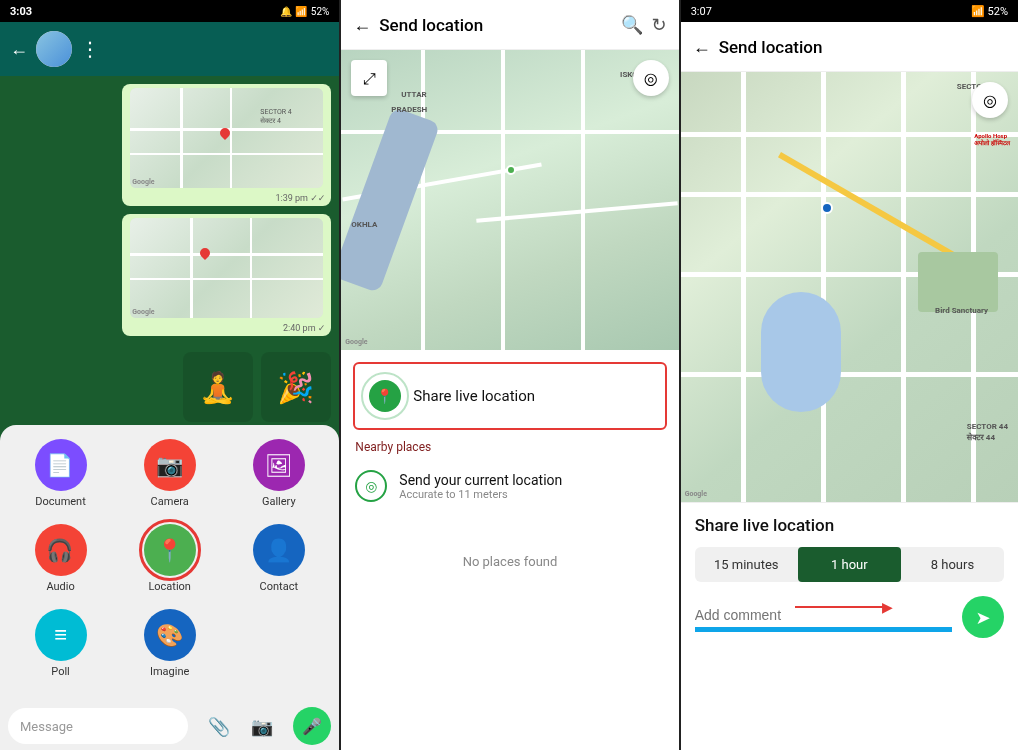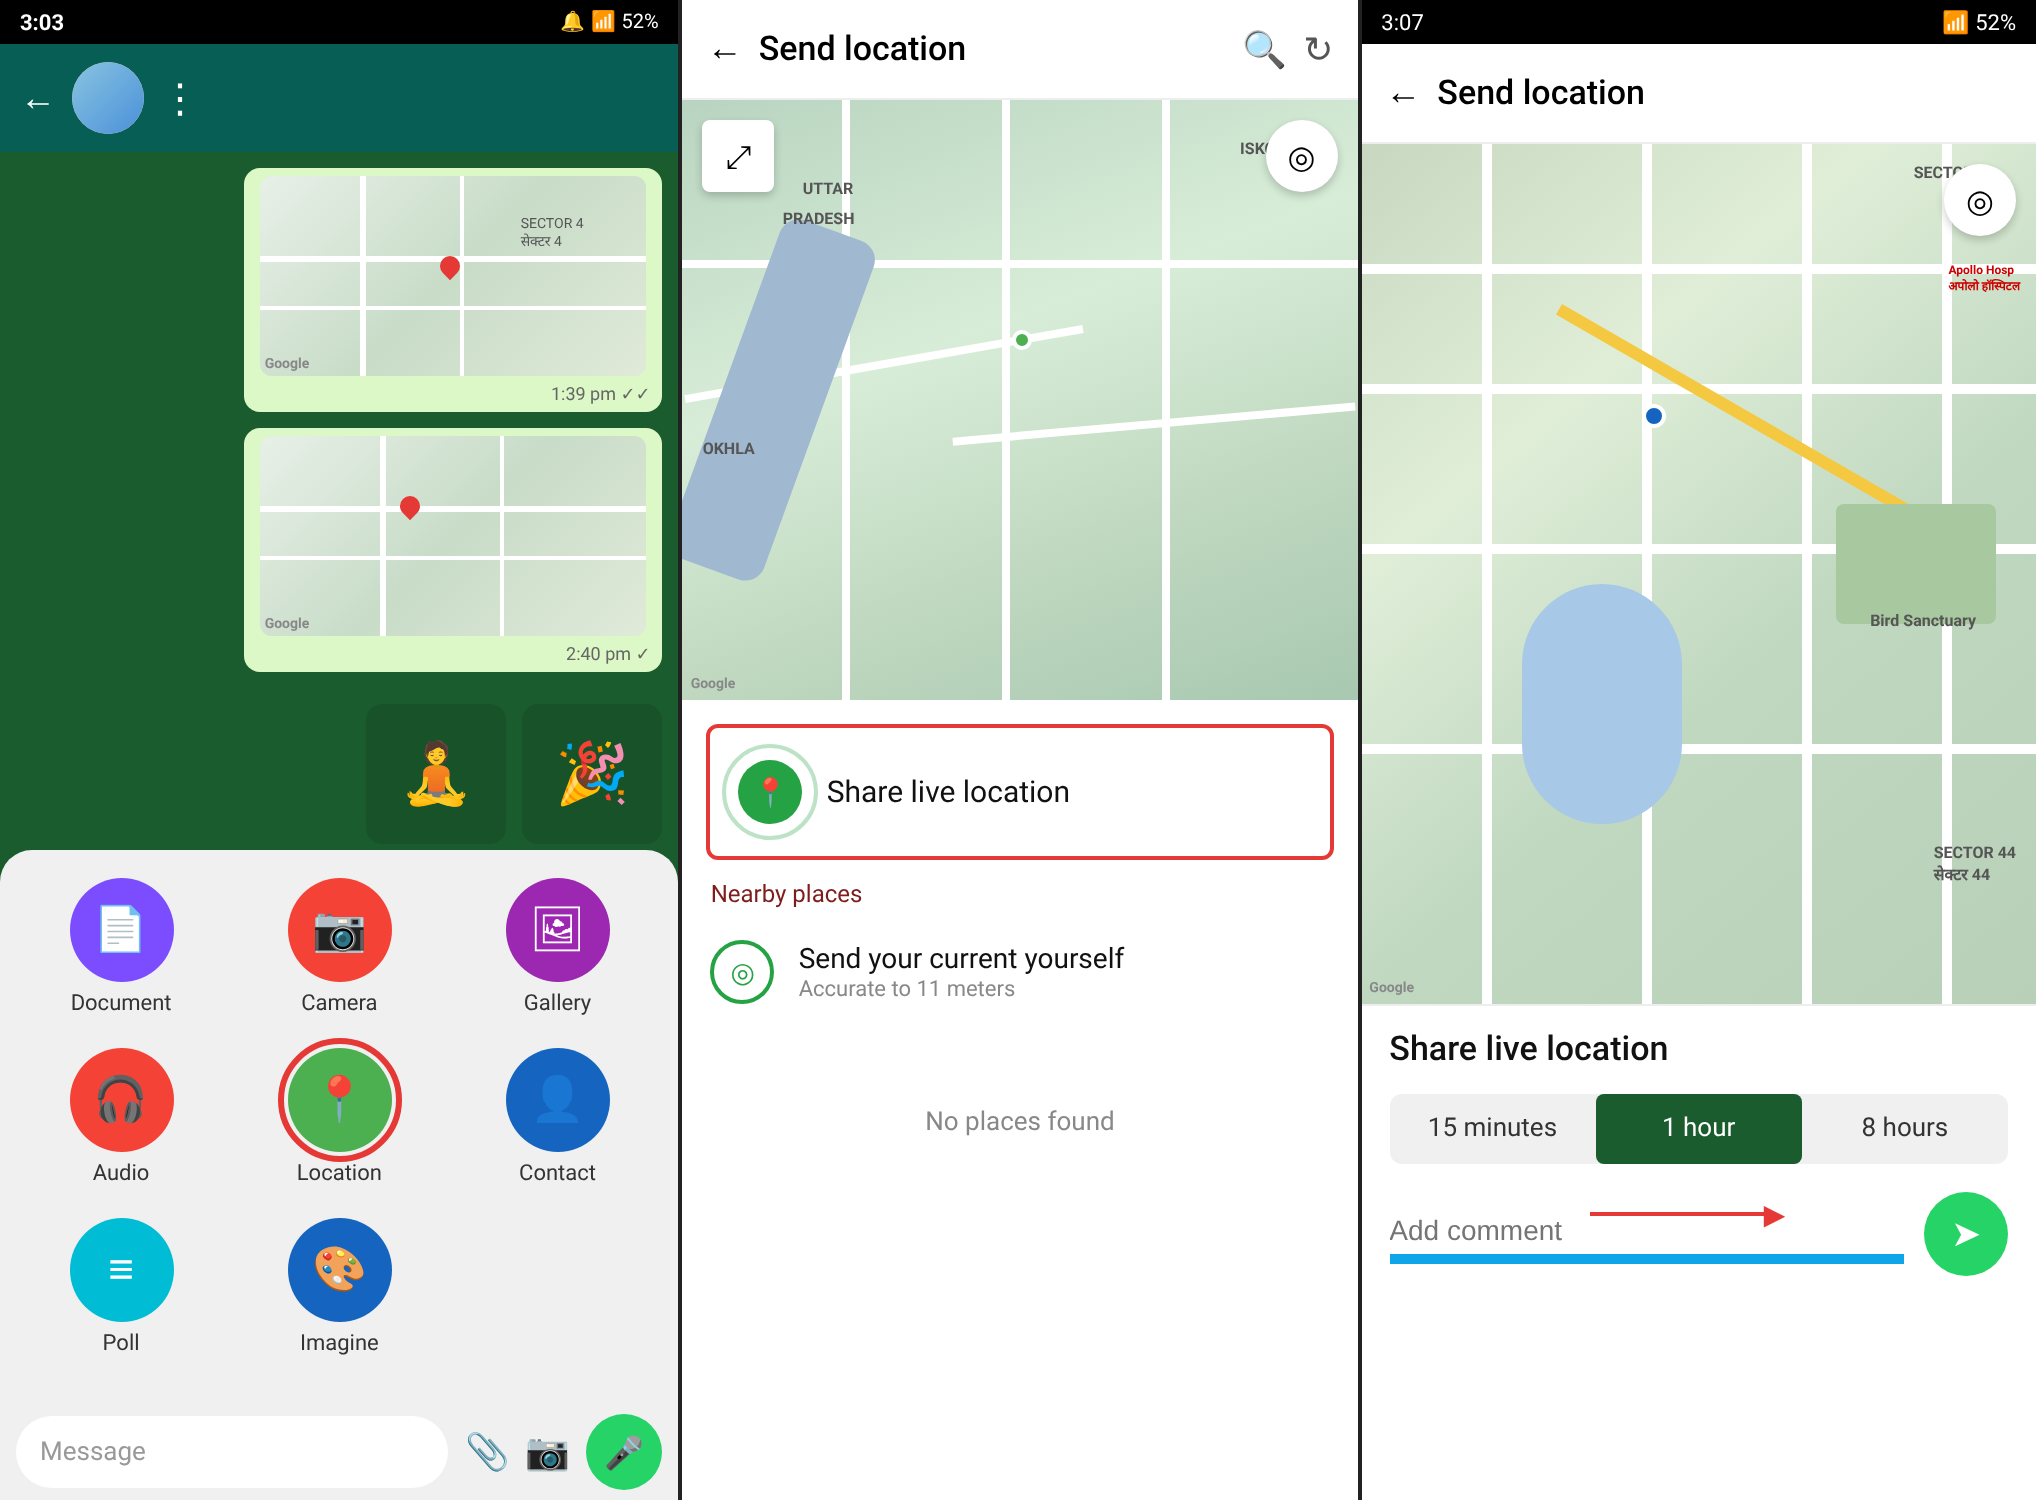--- a/index.html
+++ b/index.html
@@ -164,21 +164,21 @@
       outline: 3px solid #e53935;
       outline-offset: 2px;
     }
 
     .message-bar {
       background: #f0f0f0;
       height: 48px;
       display: flex;
       align-items: center;
       padding: 0 8px;
-      gap: 8px;
+      gap: 20px;
       position: absolute;
       bottom: 0; left: 0; right: 0;
     }
     .message-input-box {
       flex: 1;
       background: #fff;
       border-radius: 20px;
       height: 36px;
       display: flex;
       align-items: center;
@@ -620,21 +620,21 @@
     <div class="live-location-btn">
       <div class="live-loc-icon">📍</div>
       <span class="live-loc-text">Share live location</span>
     </div>
 
     <div class="nearby-label">Nearby places</div>
 
     <div class="current-location-btn">
       <div class="curr-loc-icon">◎</div>
       <div class="curr-loc-info">
-        <div class="curr-loc-title">Send your current yourself</div>
+        <div class="curr-loc-title">Send your current location</div>
         <div class="curr-loc-sub">Accurate to 11 meters</div>
       </div>
     </div>
 
     <div class="no-places">No places found</div>
   </div>
 </div>
 
 <div class="divider"></div>
 

